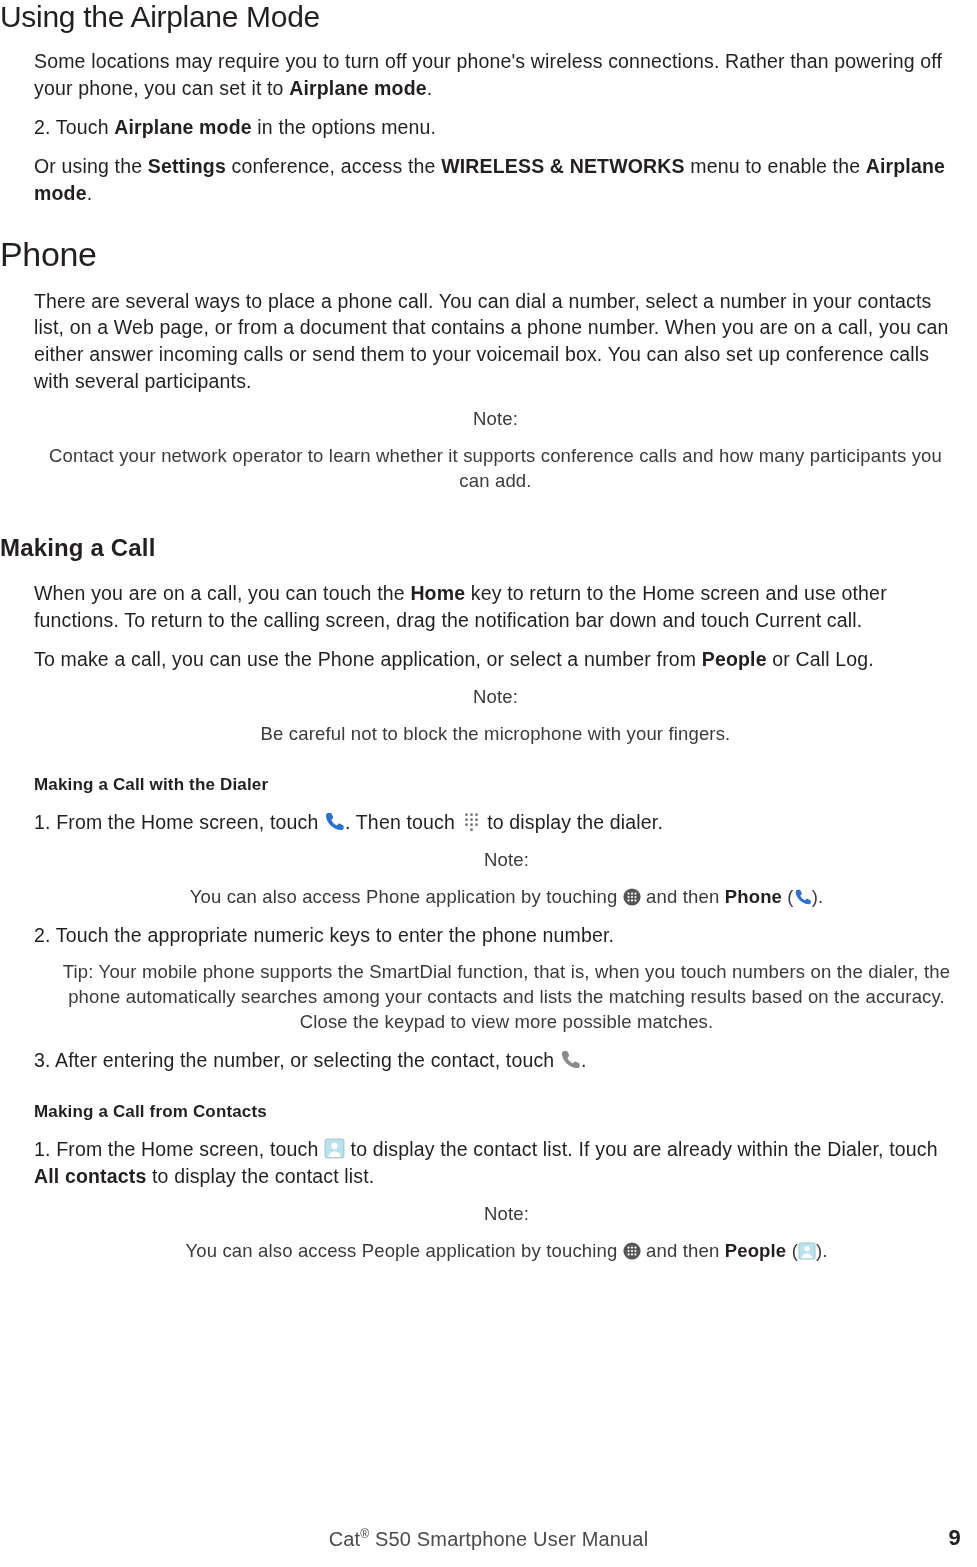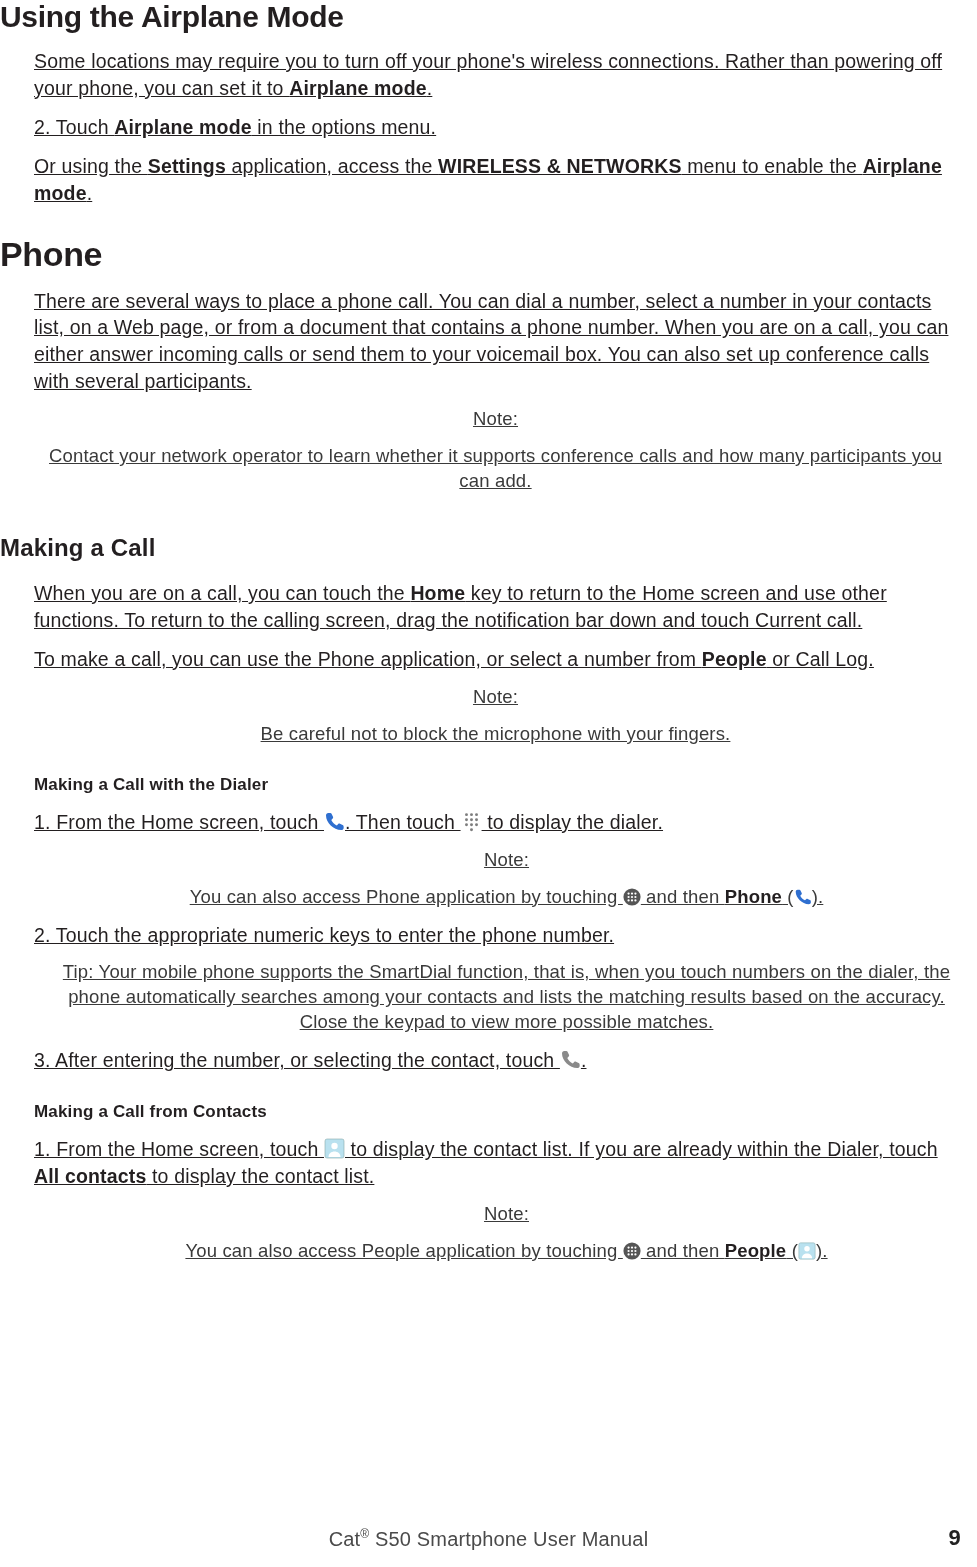--- a/index.html
+++ b/index.html
@@ -13,21 +13,21 @@
   .page {
     width: 977px;
     min-height: 1567px;
     box-sizing: border-box;
     position: relative;
     padding: 0 20px 0 34px;
     letter-spacing: 0.01em;
   }
   h1 {
     font-family: "Arial Black", "Helvetica Neue", Arial, sans-serif;
-    font-weight: 700;
+    font-weight: 400;
     font-size: 30px;
     margin: 0 0 14px -34px;
     letter-spacing: -0.01em;
   }
   h1.top { margin-top: 0; padding-top: 0; }
   h2 {
     font-family: "Arial Black", "Helvetica Neue", Arial, sans-serif;
     font-weight: 900;
     font-size: 24px;
     margin: 40px 0 18px -34px;
@@ -35,21 +35,20 @@
   h3 {
     font-family: "Arial Black", "Helvetica Neue", Arial, sans-serif;
     font-weight: 900;
     font-size: 17px;
     margin: 28px 0 14px 0;
   }
   p {
     font-size: 19.5px;
     line-height: 1.38;
     margin: 12px 0 12px 0;
-    text-decoration: underline;
   }
   p.note-label, p.note-body, p.tip {
     font-family: "Helvetica Neue", Helvetica, Arial, sans-serif;
     font-weight: 300;
     color: #3a3a3a;
     font-size: 18.5px;
     line-height: 1.35;
     text-align: center;
   }
   .indent { margin-left: 22px; }
@@ -137,21 +136,21 @@
   <p>
     <span>Some locations may require you to turn off your phone's wireless connections. Rather than powering off your phone, you can set it to </span><span class="strong">Airplane mode</span><span>.</span>
   </p>
 
 
   <p>
     <span>2. Touch </span><span class="strong">Airplane mode</span><span> in the options menu.</span>
   </p>
 
   <p>
-    <span>Or using the </span><span class="strong">Settings</span><span> application, access the </span><span class="strong">WIRELESS &amp; NETWORKS</span><span> menu to enable the </span><span class="strong">Airplane mode</span><span>.</span>
+    <span>Or using the </span><span class="strong">Settings</span><span> conference, access the </span><span class="strong">WIRELESS &amp; NETWORKS</span><span> menu to enable the </span><span class="strong">Airplane mode</span><span>.</span>
   </p>
 
   <h1 style="font-size:34px; margin-top:28px;">Phone</h1>
 
   <p>There are several ways to place a phone call. You can dial a number, select a number in your contacts list, on a Web page, or from a document that contains a phone number. When you are on a call, you can either answer incoming calls or send them to your voicemail box. You can also set up conference calls with several participants.</p>
   <p class="note-label">Note:</p>
   <p class="note-body">Contact your network operator to learn whether it supports conference calls and how many participants you can add.</p>
 
   <h2>Making a Call</h2>
 

